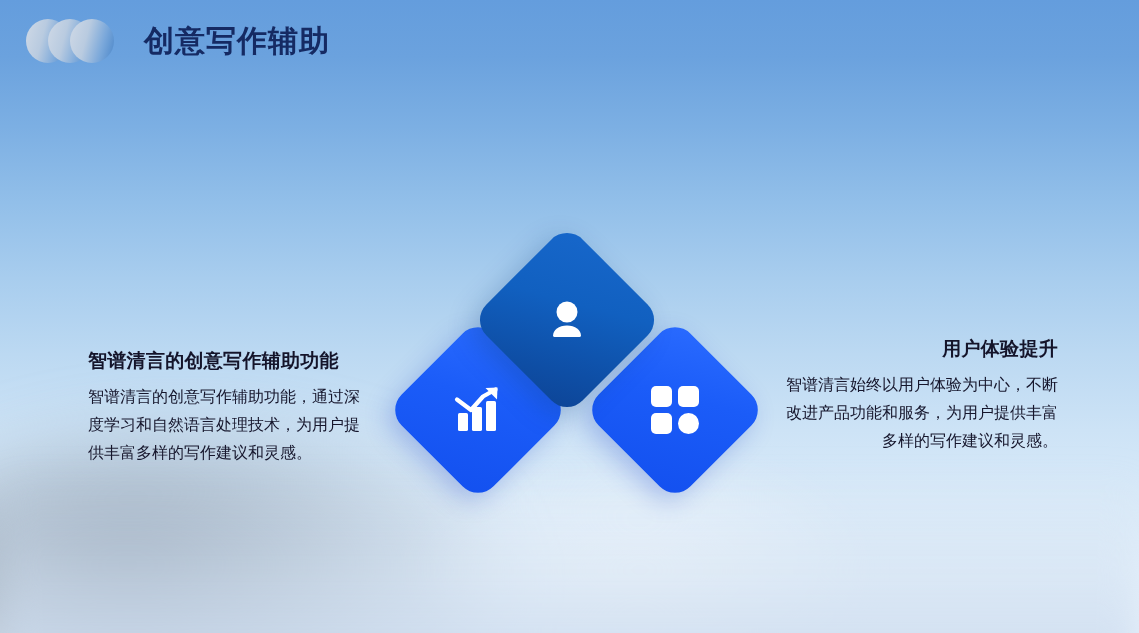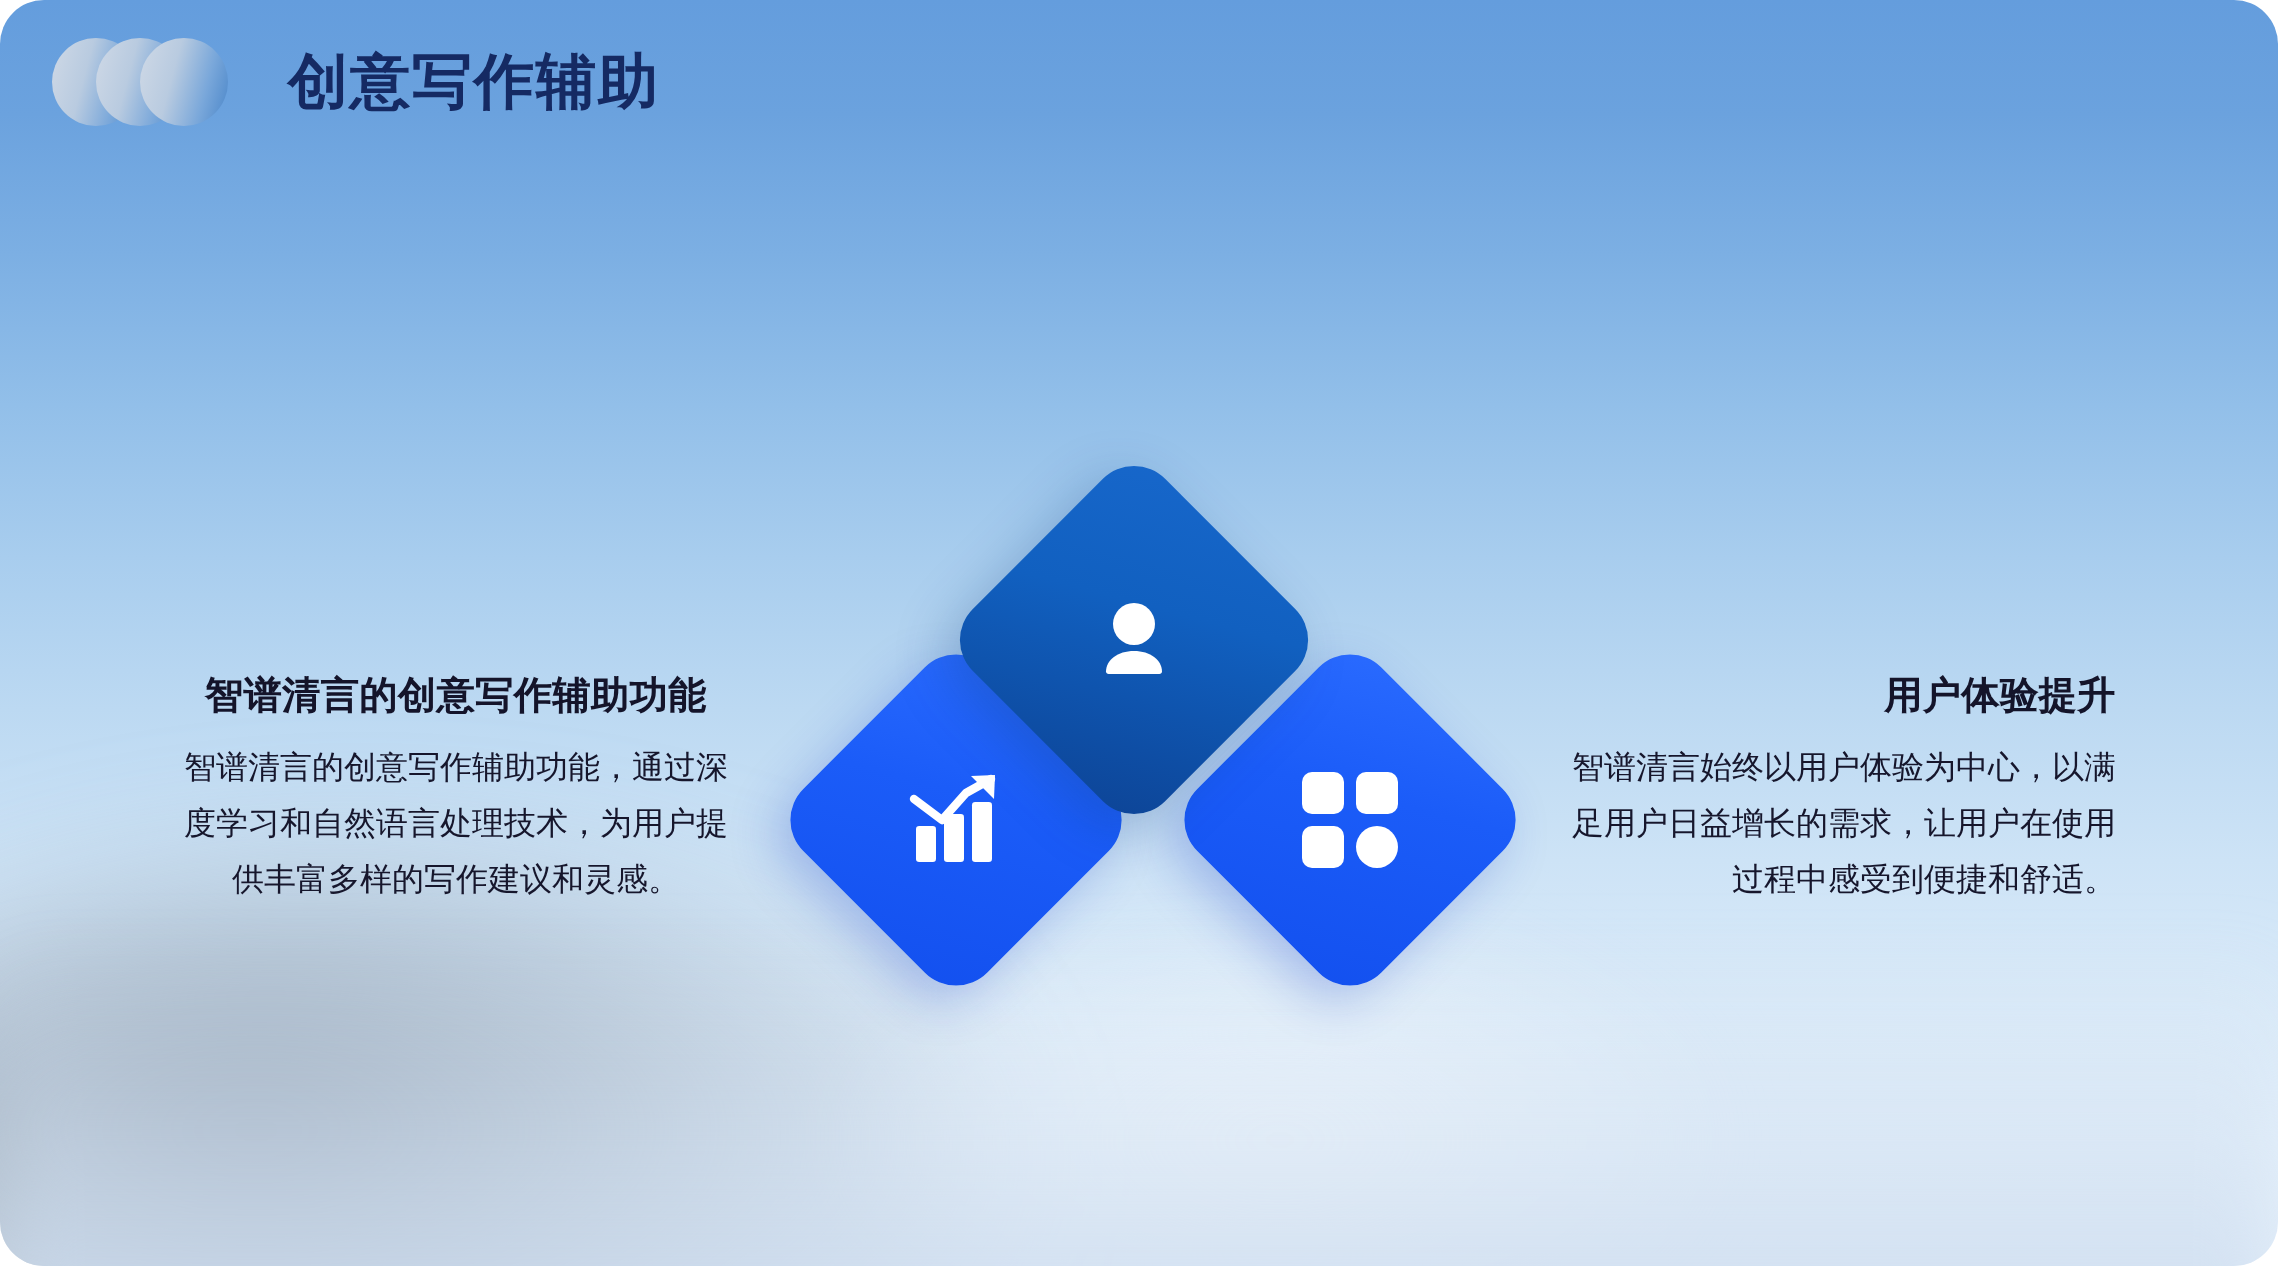--- a/index.html
+++ b/index.html
@@ -18,21 +18,20 @@
         #649ddd 0%,
         #6ba2de 9%,
         #7cafe3 20%,
         #92bfe9 32%,
         #a8cdee 44%,
         #bcd9f2 56%,
         #cde3f6 68%,
         #dbebf9 80%,
         #e4f0fb 90%,
         #e8f2fc 100%);
-    border-radius: 22px;
   }
   
   .haze-left {
     position: absolute;
     left: -120px;
     top: 430px;
     width: 620px;
     height: 300px;
     border-radius: 50%;
     background: radial-gradient(ellipse at 40% 45%,
@@ -167,21 +166,21 @@
     top: 345px;
     width: 130px;
     height: 130px;
     background: linear-gradient(150deg, #2a6bff 0%, #1b5cf8 42%, #1350ef 100%);
     box-shadow: 0 10px 24px rgba(18,60,200,0.25);
     z-index: 2;
   }
 
   
   .side-block { position: absolute; width: 280px; }
-  .block-left  { left: 88px;  top: 336px; text-align: center; }
+  .block-left  { left: 88px;  top: 348px; text-align: left; }
   .block-right { left: 778px; top: 336px; text-align: right; }
   .side-title {
     font-size: 19px;
     font-weight: bold;
     color: #14142a;
     line-height: 25px;
     margin-bottom: 10px;
     letter-spacing: 0.3px;
   }
   .side-desc {
@@ -241,16 +240,16 @@
     </div>
   </div>
 
   <div class="side-block block-left">
     <div class="side-title">智谱清言的创意写作辅助功能</div>
     <div class="side-desc">智谱清言的创意写作辅助功能，通过深度学习和自然语言处理技术，为用户提供丰富多样的写作建议和灵感。</div>
   </div>
 
   <div class="side-block block-right">
     <div class="side-title">用户体验提升</div>
-    <div class="side-desc">智谱清言始终以用户体验为中心，以满足用户日益增长的需求，让用户在使用过程中感受到便捷和舒适。</div>
+    <div class="side-desc">智谱清言始终以用户体验为中心，不断改进产品功能和服务，为用户提供丰富多样的写作建议和灵感。</div>
   </div>
 
 </div>
 
 </body></html>

